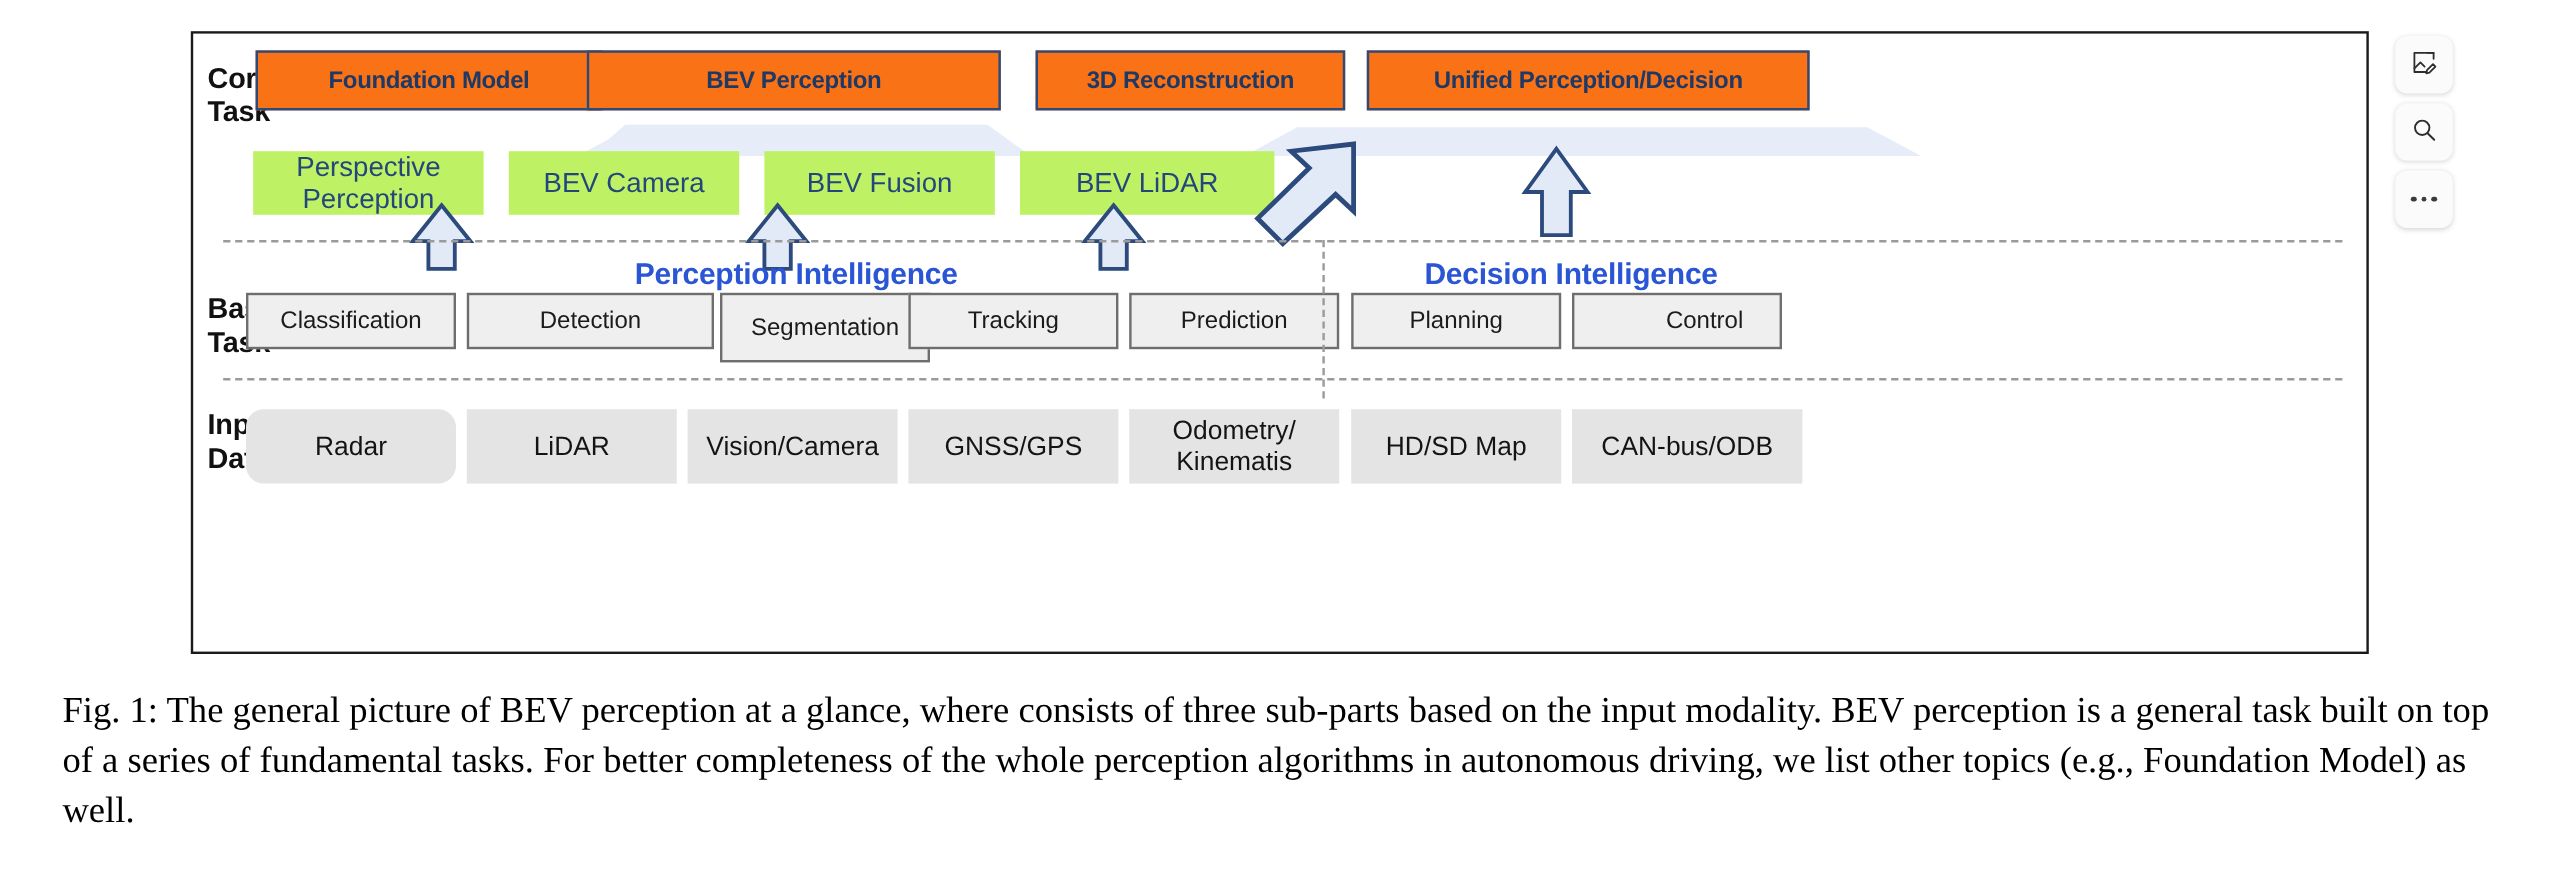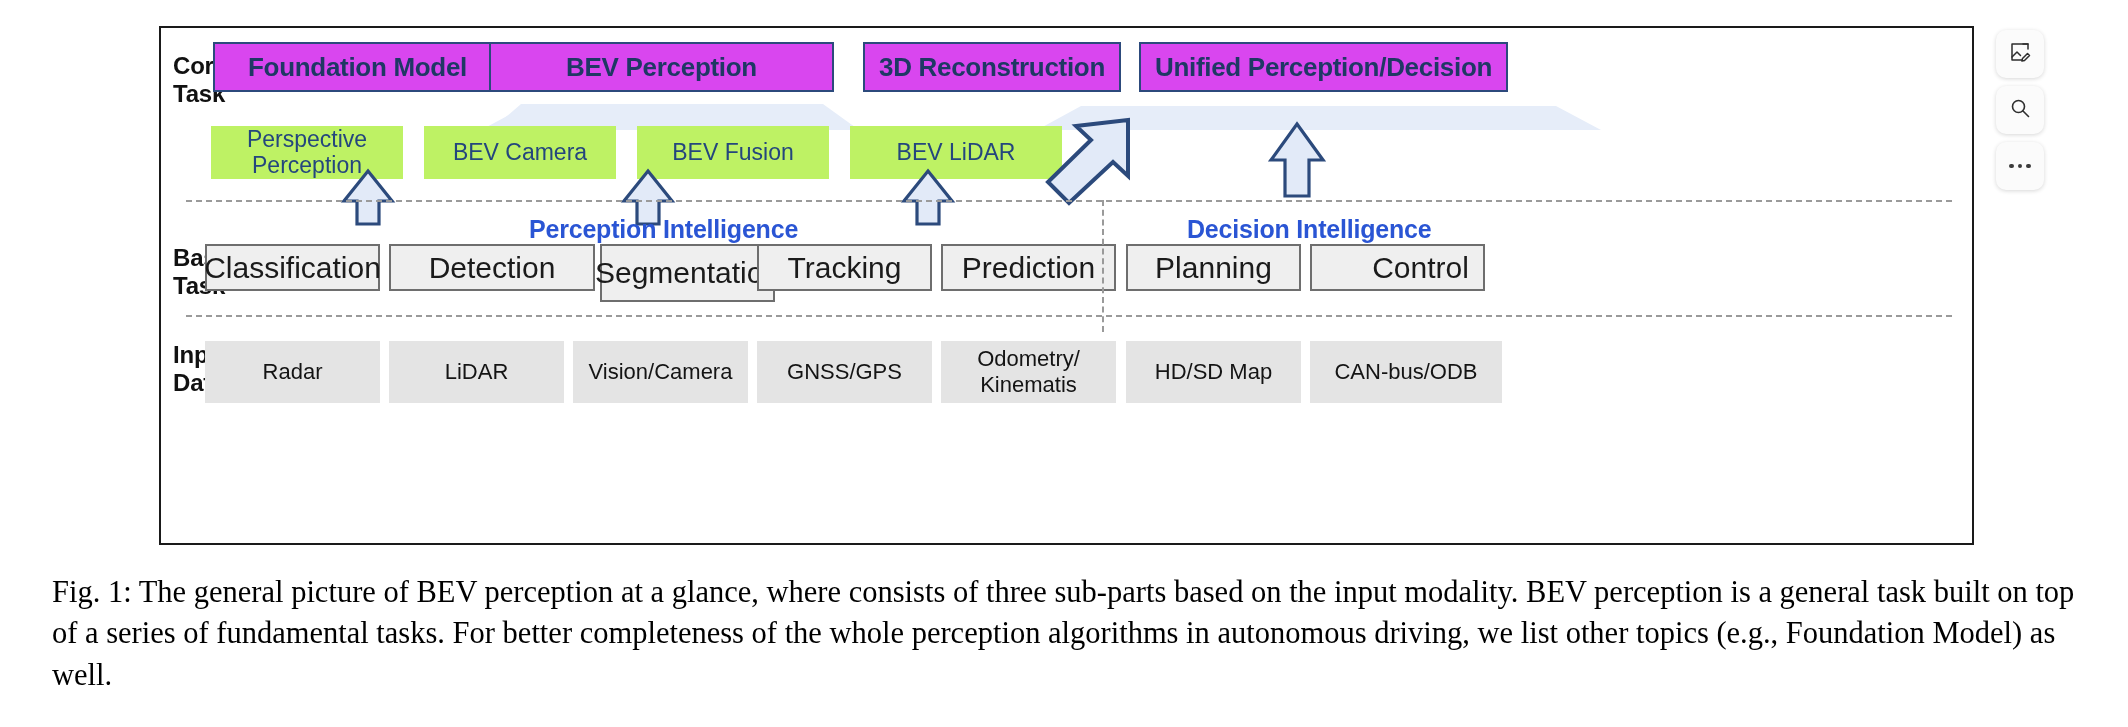--- a/index.html
+++ b/index.html
@@ -35,25 +35,25 @@
     color: #111111;
     line-height: 1.18;
     letter-spacing: -0.2px;
     white-space: pre-line;
     text-align: left;
   }
 
   
   .core-box {
     position: absolute;
-    background: #d946ef;
+    background: #f97316;
     border: 2px solid #2c4a7c;
     color: #1f3864;
     font-weight: bold;
-    font-size: 26px;
+    font-size: 20px;
     display: flex;
     align-items: center;
     justify-content: center;
     box-sizing: border-box;
     letter-spacing: -0.3px;
   }
 
   
   .sub-box {
     position: absolute;
@@ -67,21 +67,21 @@
     box-sizing: border-box;
     line-height: 1.12;
   }
 
   
   .basic-box {
     position: absolute;
     background: #efefef;
     border: 2px solid #6e6e6e;
     color: #1b1b1b;
-    font-size: 30px;
+    font-size: 20px;
     display: flex;
     align-items: center;
     justify-content: center;
     box-sizing: border-box;
   }
 
   
   .input-box {
     position: absolute;
     background: #e4e4e4;
@@ -229,21 +229,21 @@
   <div class="basic-box" style="left:412px;  top:216px; width:175px; height:58px;margin-left:27px;">Segmentation</div>
   <div class="basic-box" style="left:596px;  top:216px; width:175px; height:47px;">Tracking</div>
   <div class="basic-box" style="left:780px;  top:216px; width:175px; height:47px;">Prediction</div>
   <div class="basic-box" style="left:965px;  top:216px; width:175px; height:47px;">Planning</div>
   <div class="basic-box" style="left:1149px; top:216px; width:175px; height:47px;padding-left:46px;">Control</div>
 
   <div class="v-dash" style="left:941px; top:172px; height:132px;"></div>
 
   <div class="h-dash" style="left:25px; top:287px; width:1766px;"></div>
 
-  <div class="input-box" style="left:44px;   top:313px; width:175px; height:62px;">Radar</div>
+  <div class="input-box" style="left:44px;   top:313px; width:175px; height:62px;border-radius:15px;">Radar</div>
   <div class="input-box" style="left:228px;  top:313px; width:175px; height:62px;">LiDAR</div>
   <div class="input-box" style="left:412px;  top:313px; width:175px; height:62px;">Vision/Camera</div>
   <div class="input-box" style="left:596px;  top:313px; width:175px; height:62px;">GNSS/GPS</div>
   <div class="input-box" style="left:780px;  top:313px; width:175px; height:62px;">Odometry/
 Kinematis</div>
   <div class="input-box" style="left:965px;  top:313px; width:175px; height:62px;">HD/SD Map</div>
   <div class="input-box" style="left:1149px; top:313px; width:192px; height:62px;">CAN-bus/ODB</div>
 
 </div>
 

